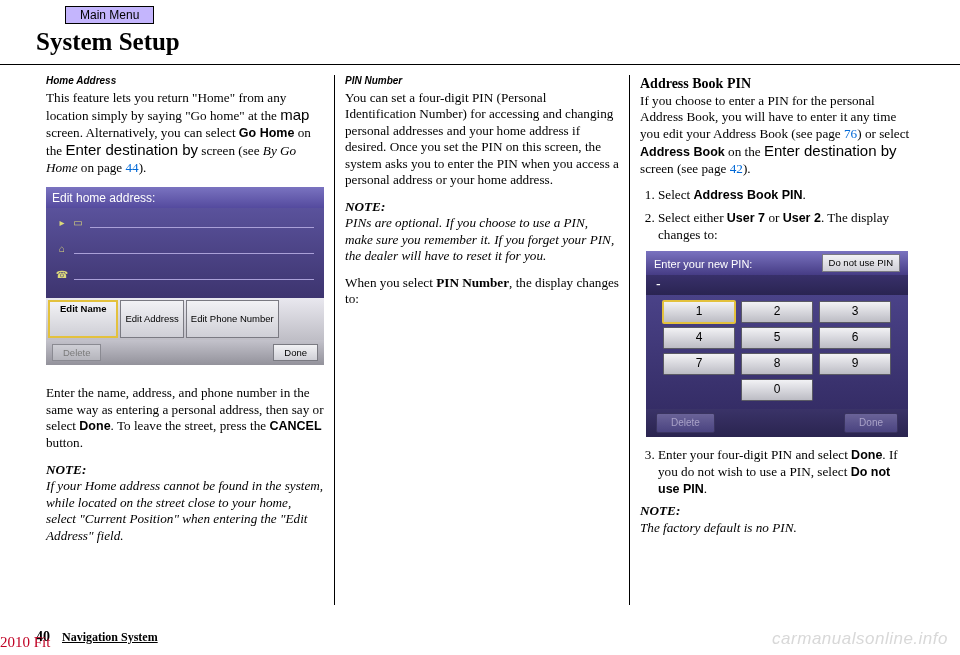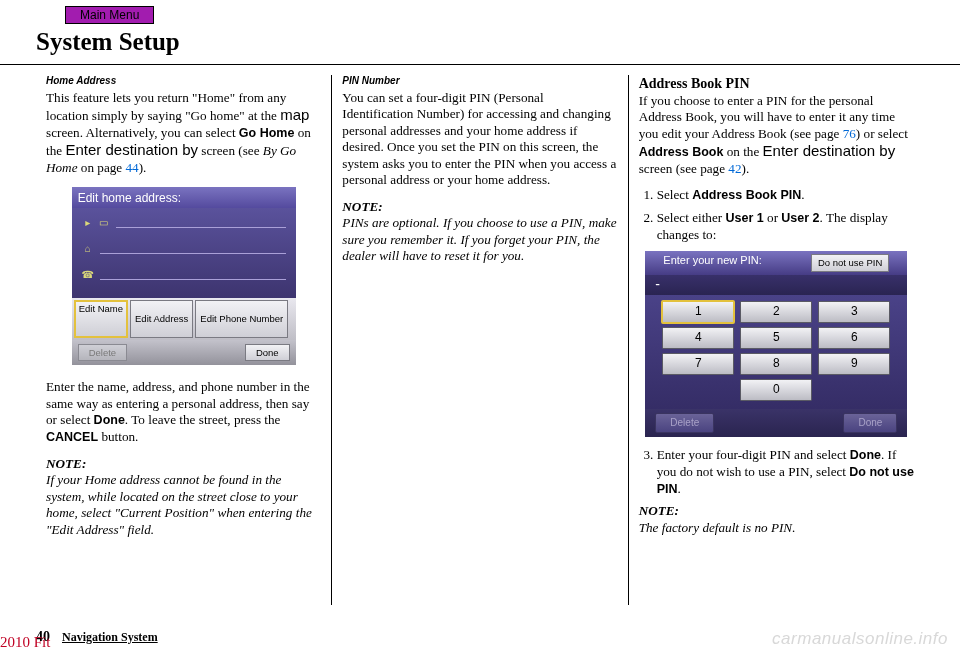--- a/index.html
+++ b/index.html
@@ -14,21 +14,21 @@
     }
     .top-button-row {
       padding: 6px 0 2px 65px;
     }
     .main-menu-btn {
       display: inline-block;
       border: 1px solid #000;
       padding: 1px 14px;
       font-family: Arial, sans-serif;
       font-size: 12px;
-      background: #a21caf;
+      background: #c4b5fd;
     }
     .page-title {
       font-family: "Times New Roman", serif;
       font-weight: bold;
       font-size: 25px;
       padding: 2px 36px 8px 36px;
       border-bottom: 1.5px solid #000;
     }
     .columns {
       display: flex;
@@ -59,22 +59,22 @@
     .sansb { font-family: Arial, sans-serif; font-weight: bold; font-size: 12.5px; }
     .link { color: #0068d6; }
     .note-label { font-style: italic; font-weight: bold; }
     .note-body { font-style: italic; }
     p { margin-bottom: 10px; }
     ol { list-style: decimal; padding-left: 18px; }
     ol li { margin-bottom: 6px; }
 
     
     .device-screen {
-      width: 224px;
-      margin: 8px auto 14px auto;
+      width: 278px;
+      margin: 8px auto 20px auto;
       font-family: Arial, sans-serif;
     }
     .ds-top {
       background: linear-gradient(#7a73c0,#544a9e);
       color: #fff;
       font-size: 12px;
       padding: 4px 6px 2px 6px;
     }
     .ds-body {
       background: linear-gradient(#5a529c,#3d346f);
@@ -106,39 +106,39 @@
     }
     .ds-btn {
       flex:0 0 auto;
       background: linear-gradient(#f2f2f5,#cfcfd6);
       border:1px solid #7a7a82;
       font-size:9.5px;
       padding:12px 4px;
       color:#000;
       text-align:center;
     }
-    .ds-btn.selected { border:2px solid #e3c13d; padding:1px 3px; }
+    .ds-btn.selected { border:2px solid #e3c13d; padding:1px 10px;font-weight:bold; }
     .ds-footer {
       background: linear-gradient(#c3c2cb,#93929b);
       display:flex; justify-content:space-between;
       padding:4px 6px;
     }
     .ds-footer .ds-btn { flex:0 0 auto; padding:2px 10px; }
     .ds-footer .ds-btn.dim { color:#7a7a7a; background:linear-gradient(#cfcfd6,#b5b5bc); border:1px solid #8a8a92;}
     
     
     .pin-screen {
       width: 262px;
       margin: 8px auto 10px auto;
       font-family: Arial, sans-serif;
     }
     .pin-top {
       background: linear-gradient(#7a73c0,#463c85);
-      display:flex; align-items:flex-start;
-      padding: 3px 18px;
+      display:flex; align-items:flex-end;
+      padding: 3px 8px;
       gap:12px;
     }
     .pin-top-label { color:#fff; font-size:11px; flex:1;}
     .pin-top-btn {
       background: linear-gradient(#f2f2f5,#cfcfd6);
       border:1px solid #7a7a82;
       font-size:9.5px;
       padding:2px 6px;
     }
     .pin-display {
@@ -250,33 +250,36 @@
     </p>
   </div>
 
   <div class="col">
     <div class="section-heading">PIN Number</div>
     <p>You can set a four-digit PIN (Personal Identification Number) for accessing and changing personal addresses and your home address if desired. Once you set the PIN on this screen, the system asks you to enter the PIN when you access a personal address or your home address.</p>
     <p>
       <span class="note-label">NOTE:</span><br>
       <span class="note-body">PINs are optional. If you choose to use a PIN, make sure you remember it. If you forget your PIN, the dealer will have to reset it for you.</span>
     </p>
+    <p>
+      <span>When you select </span><b>PIN Number</b><span>, the display changes to:</span>
+    </p>
   </div>
 
   <div class="col">
     <div class="subheading">Address Book PIN</div>
     <p>
       <span>If you choose to enter a PIN for the personal Address Book, you will have to enter it any time you edit your Address Book (see page </span><span class="link">76</span><span>) or select </span><span class="sansb">Address Book</span><span> on the </span><span class="sans">Enter destination by</span><span> screen (see page </span><span class="link">42</span><span>).</span>
     </p>
     <ol>
       <li>
         <span>Select </span><span class="sansb">Address Book PIN</span><span>.</span>
       </li>
       <li>
-        <span>Select either </span><span class="sansb">User 1</span><span> or </span><span class="sansb">User 2</span><span>. The display changes to:</span>
+        <span>Select either </span><span class="sansb">User 7</span><span> or </span><span class="sansb">User 2</span><span>. The display changes to:</span>
       </li>
     </ol>
 
     <div class="pin-screen">
       <div class="pin-top">
         <span class="pin-top-label">Enter your new PIN:</span>
         <span class="pin-top-btn">Do not use PIN</span>
       </div>
       <div class="pin-display">-</div>
       <div class="pin-pad">

